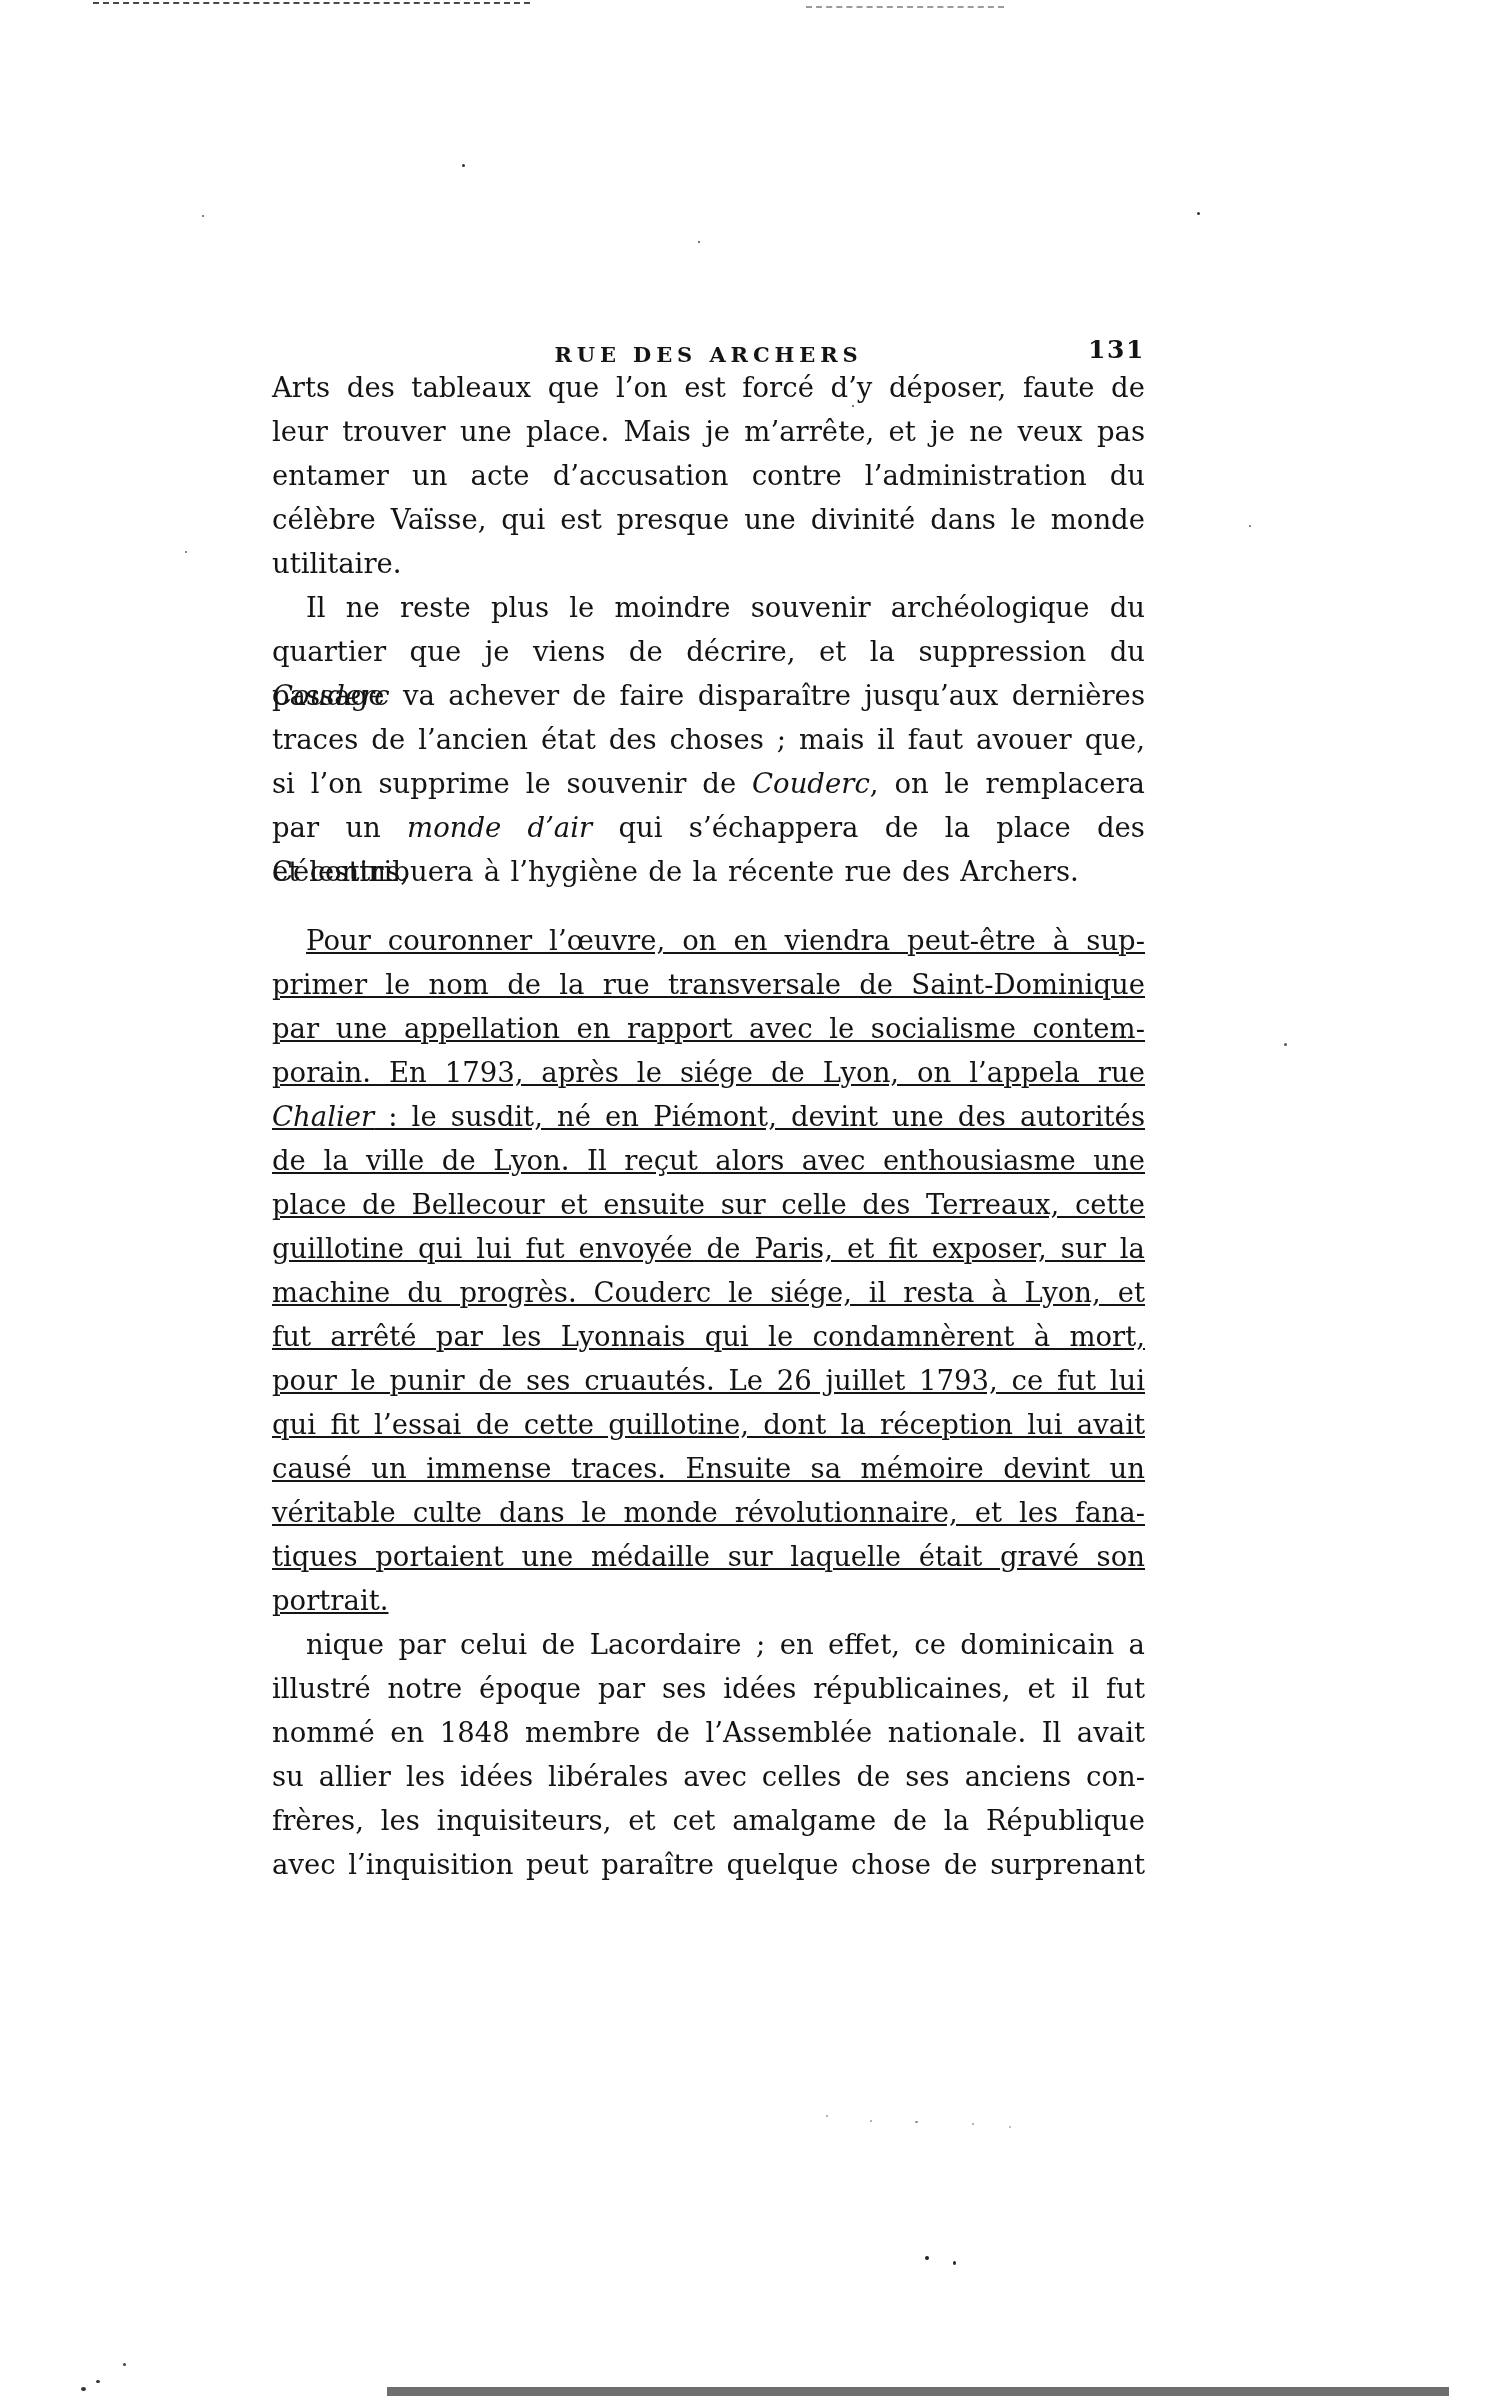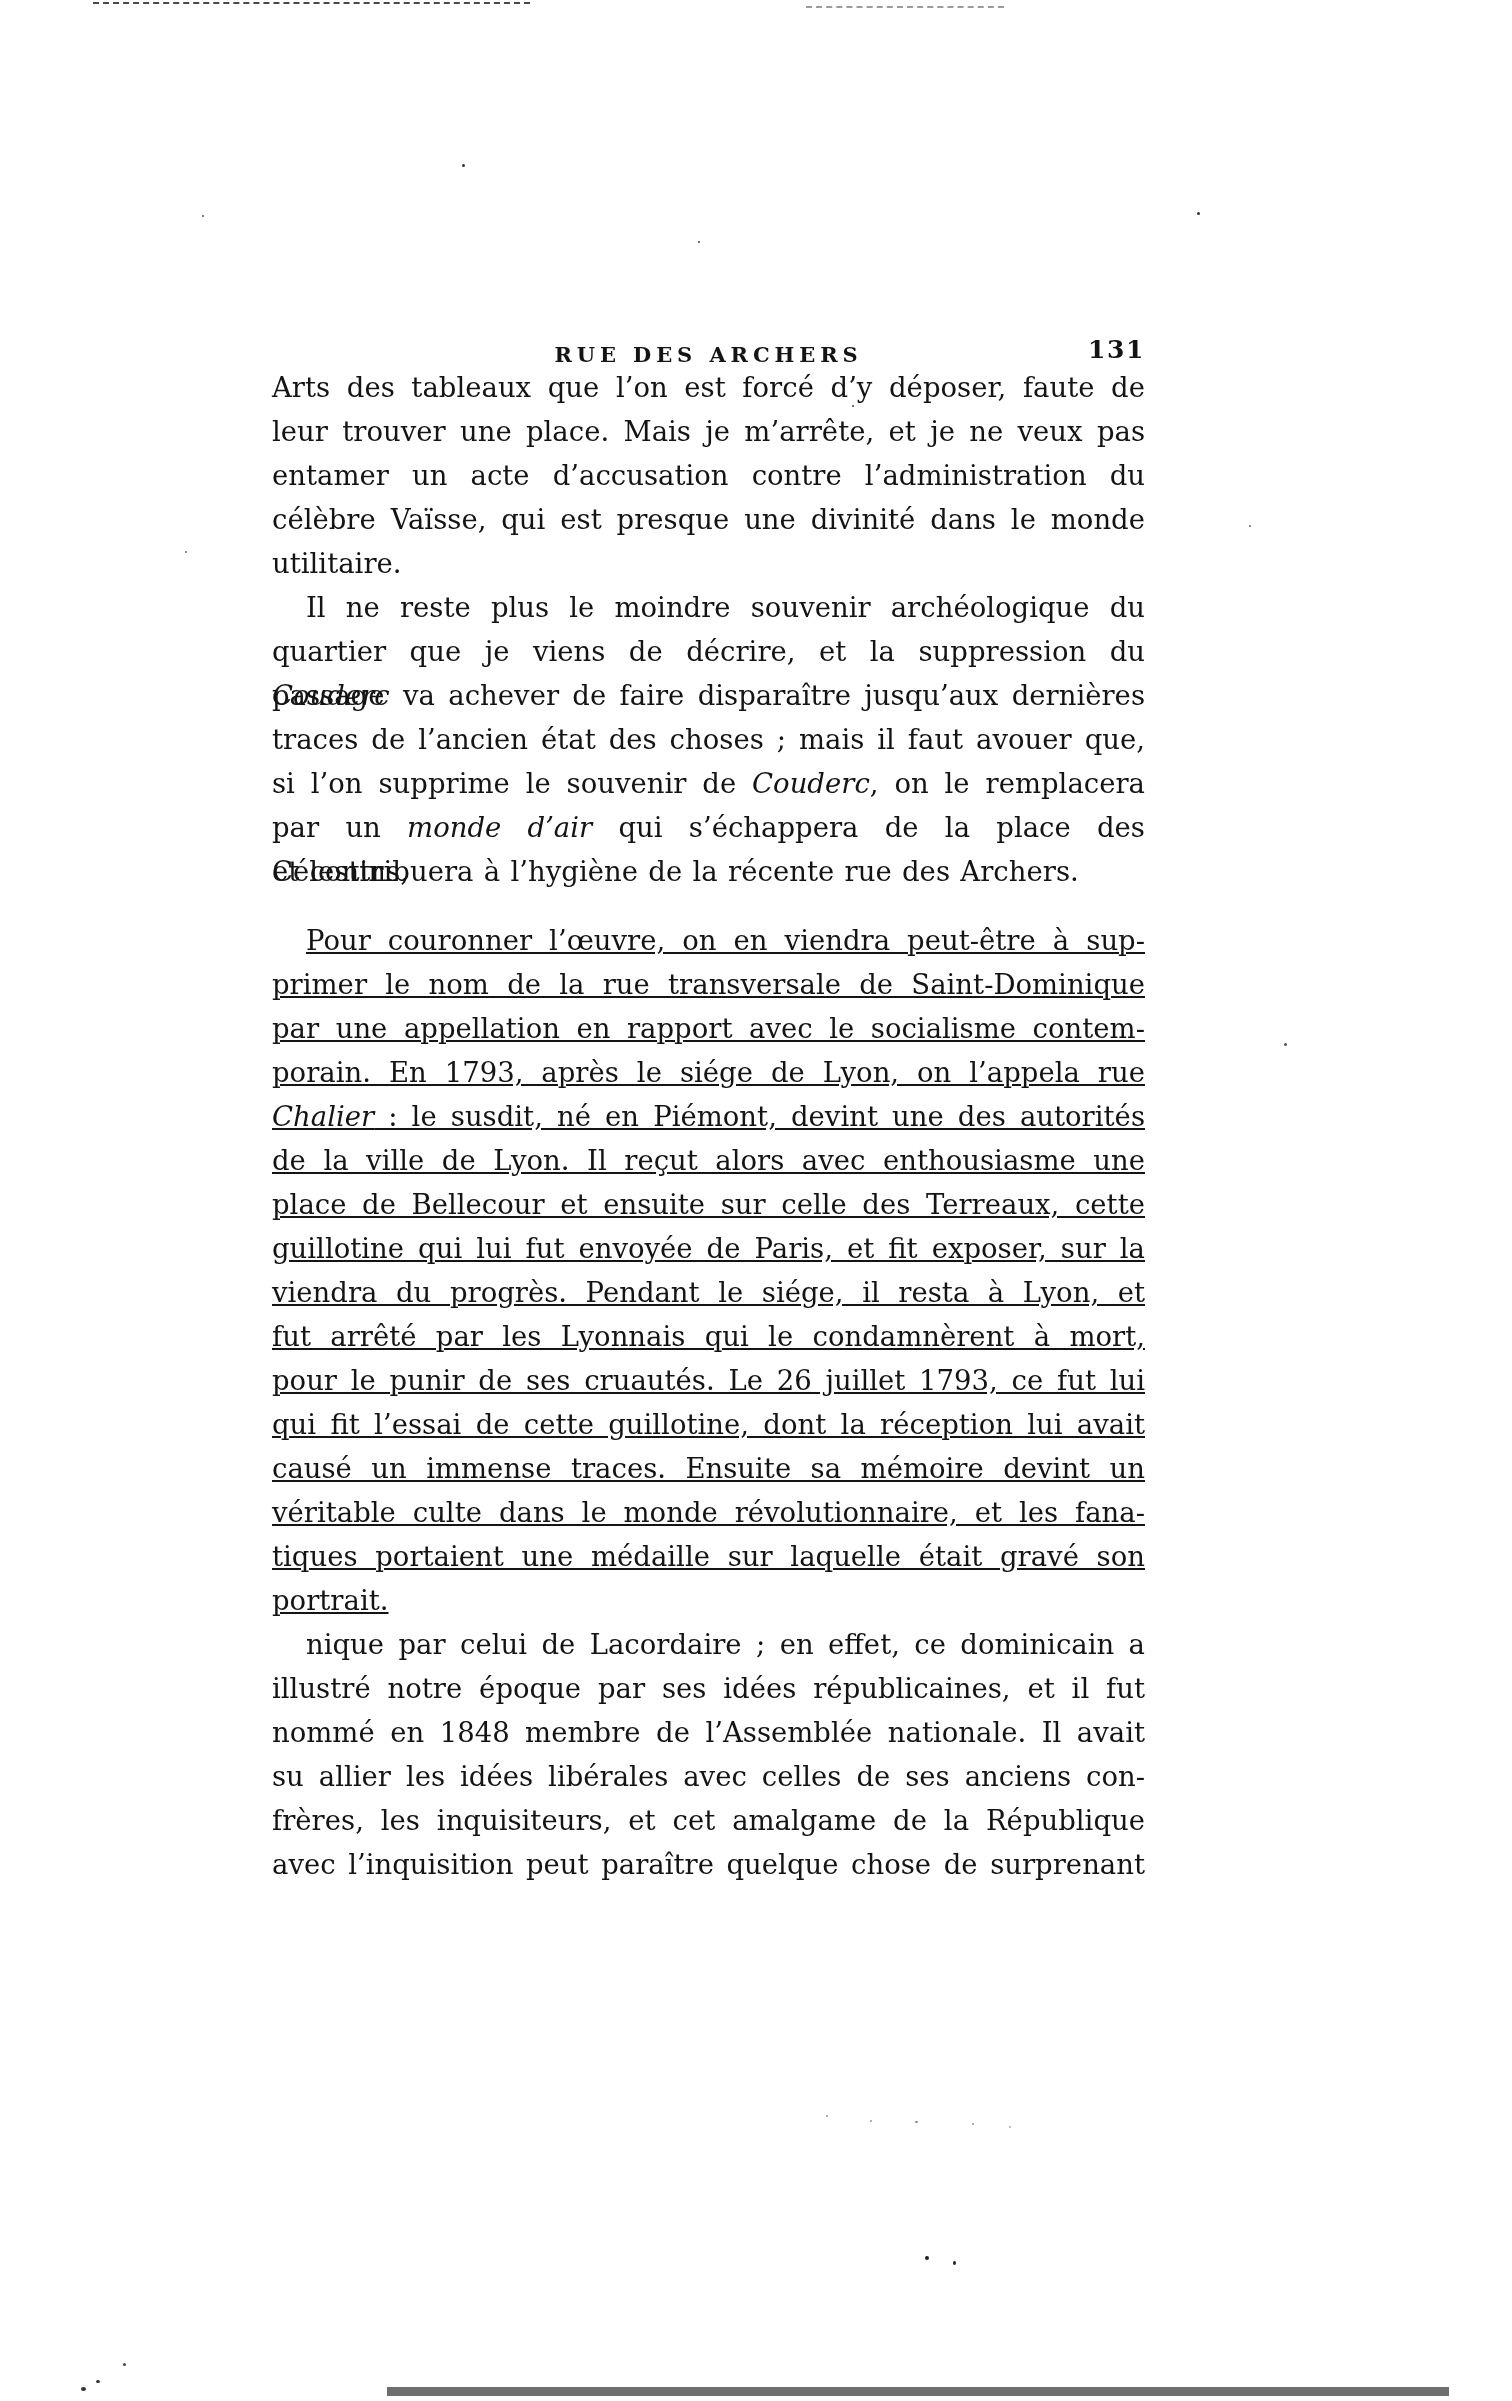--- a/index.html
+++ b/index.html
@@ -70,21 +70,21 @@
       </div>
       <div class="para indent gap">
         <div class="line"><span>Pour couronner l’œuvre, on en viendra peut-être à sup-</span></div>
         <div class="line"><span>primer le nom de la rue transversale de Saint-Dominique</span></div>
         <div class="line"><span>par une appellation en rapport avec le socialisme contem-</span></div>
         <div class="line"><span>porain. En 1793, après le siége de Lyon, on l’appela rue</span></div>
         <div class="line"><em>Chalier</em><span> : le susdit, né en Piémont, devint une des autorités</span></div>
         <div class="line"><span>de la ville de Lyon. Il reçut alors avec enthousiasme une</span></div>
         <div class="line"><span>place de Bellecour et ensuite sur celle des Terreaux, cette</span></div>
         <div class="line"><span>guillotine qui lui fut envoyée de Paris, et fit exposer, sur la</span></div>
-        <div class="line"><span>viendra du progrès. Pendant le siége, il resta à Lyon, et</span></div>
+        <div class="line"><span>machine du progrès. Couderc le siége, il resta à Lyon, et</span></div>
         <div class="line"><span>fut arrêté par les Lyonnais qui le condamnèrent à mort,</span></div>
         <div class="line"><span>pour le punir de ses cruautés. Le 26 juillet 1793, ce fut lui</span></div>
         <div class="line"><span>qui fit l’essai de cette guillotine, dont la réception lui avait</span></div>
         <div class="line"><span>causé un immense traces. Ensuite sa mémoire devint un</span></div>
         <div class="line"><span>véritable culte dans le monde révolutionnaire, et les fana-</span></div>
         <div class="line"><span>tiques portaient une médaille sur laquelle était gravé son</span></div>
         <div class="line last"><span>portrait.</span></div>
       </div>
       <div class="para indent">
         <div class="line"><span>nique par celui de Lacordaire ; en effet, ce dominicain a</span></div>

